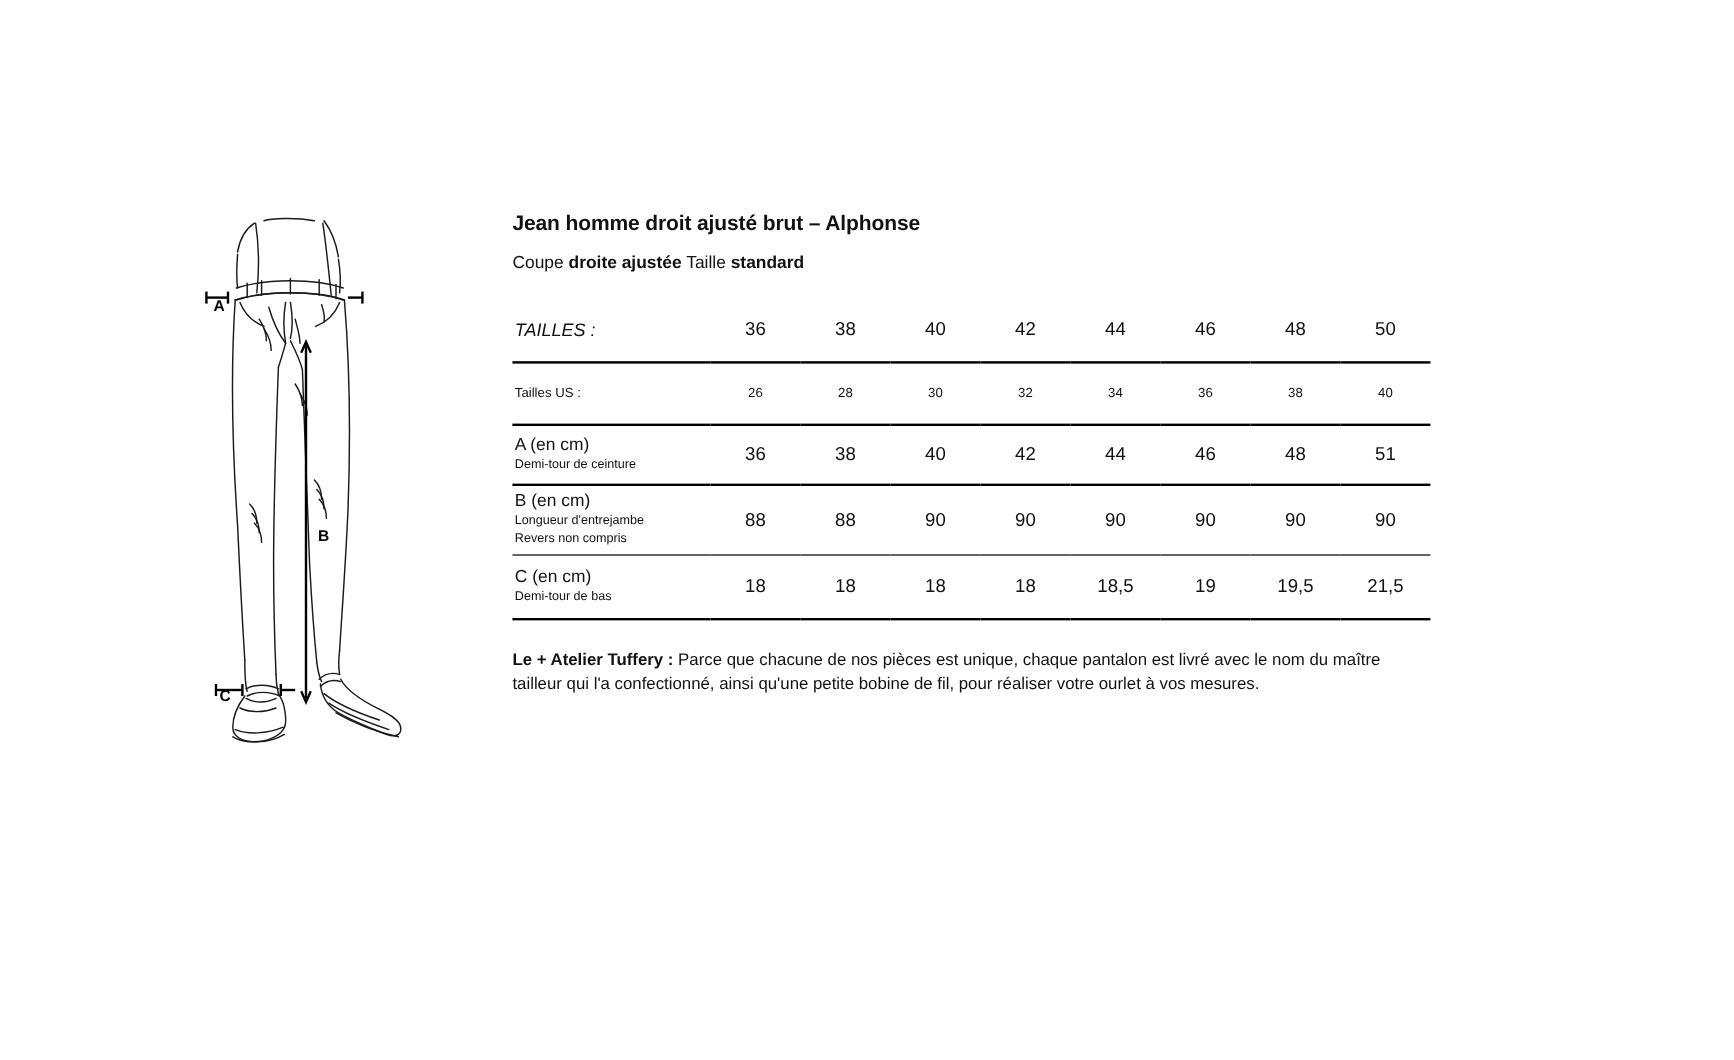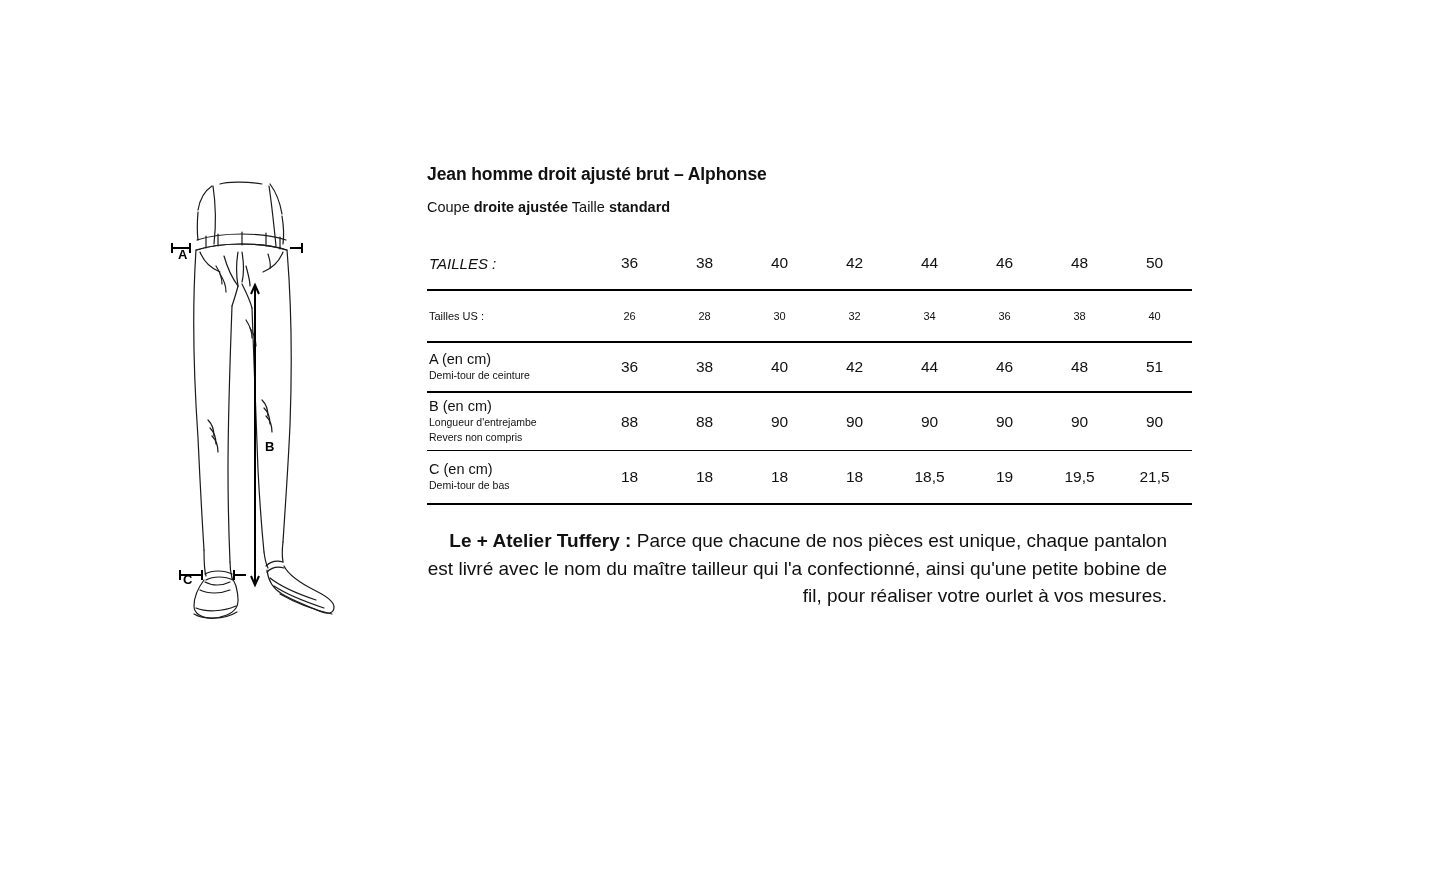--- a/index.html
+++ b/index.html
@@ -34,21 +34,21 @@
     color: #000;
   }
   #label-a { left: 28px; top: 77px; }
   #label-b { left: 115px; top: 269px; }
   #label-c { left: 33px; top: 402px; }
 
   
   #panel {
     position: absolute;
     left: 427px;
-    top: 164px;
+    top: 176px;
     width: 770px;
   }
   #doc-title {
     font-size: 17.5px;
     font-weight: bold;
     letter-spacing: -0.1px;
     margin: 0 0 14px 0;
     color: #111;
   }
   #subtitle {
@@ -99,25 +99,24 @@
   #notes {
     margin-top: 22px;
     width: 740px;
   }
   #note-1 {
     font-size: 14px;
     margin: 0 0 24px 0;
     color: #111;
   }
   #note-2 {
-    font-size: 19px;
+    font-size: 14px;
     line-height: 1.45;
     margin: 0;
     color: #111;
-    text-align: right;
   }
   #note-2 b { font-weight: bold; }
 </style>
 </head>
 <body>
 
 <div id="illustration">
   <svg width="250" height="470" viewBox="0 0 250 470" xmlns="http://www.w3.org/2000/svg">
     <g fill="none" stroke="#1a1a1a" stroke-width="1.2" stroke-linecap="round" stroke-linejoin="round">
 

